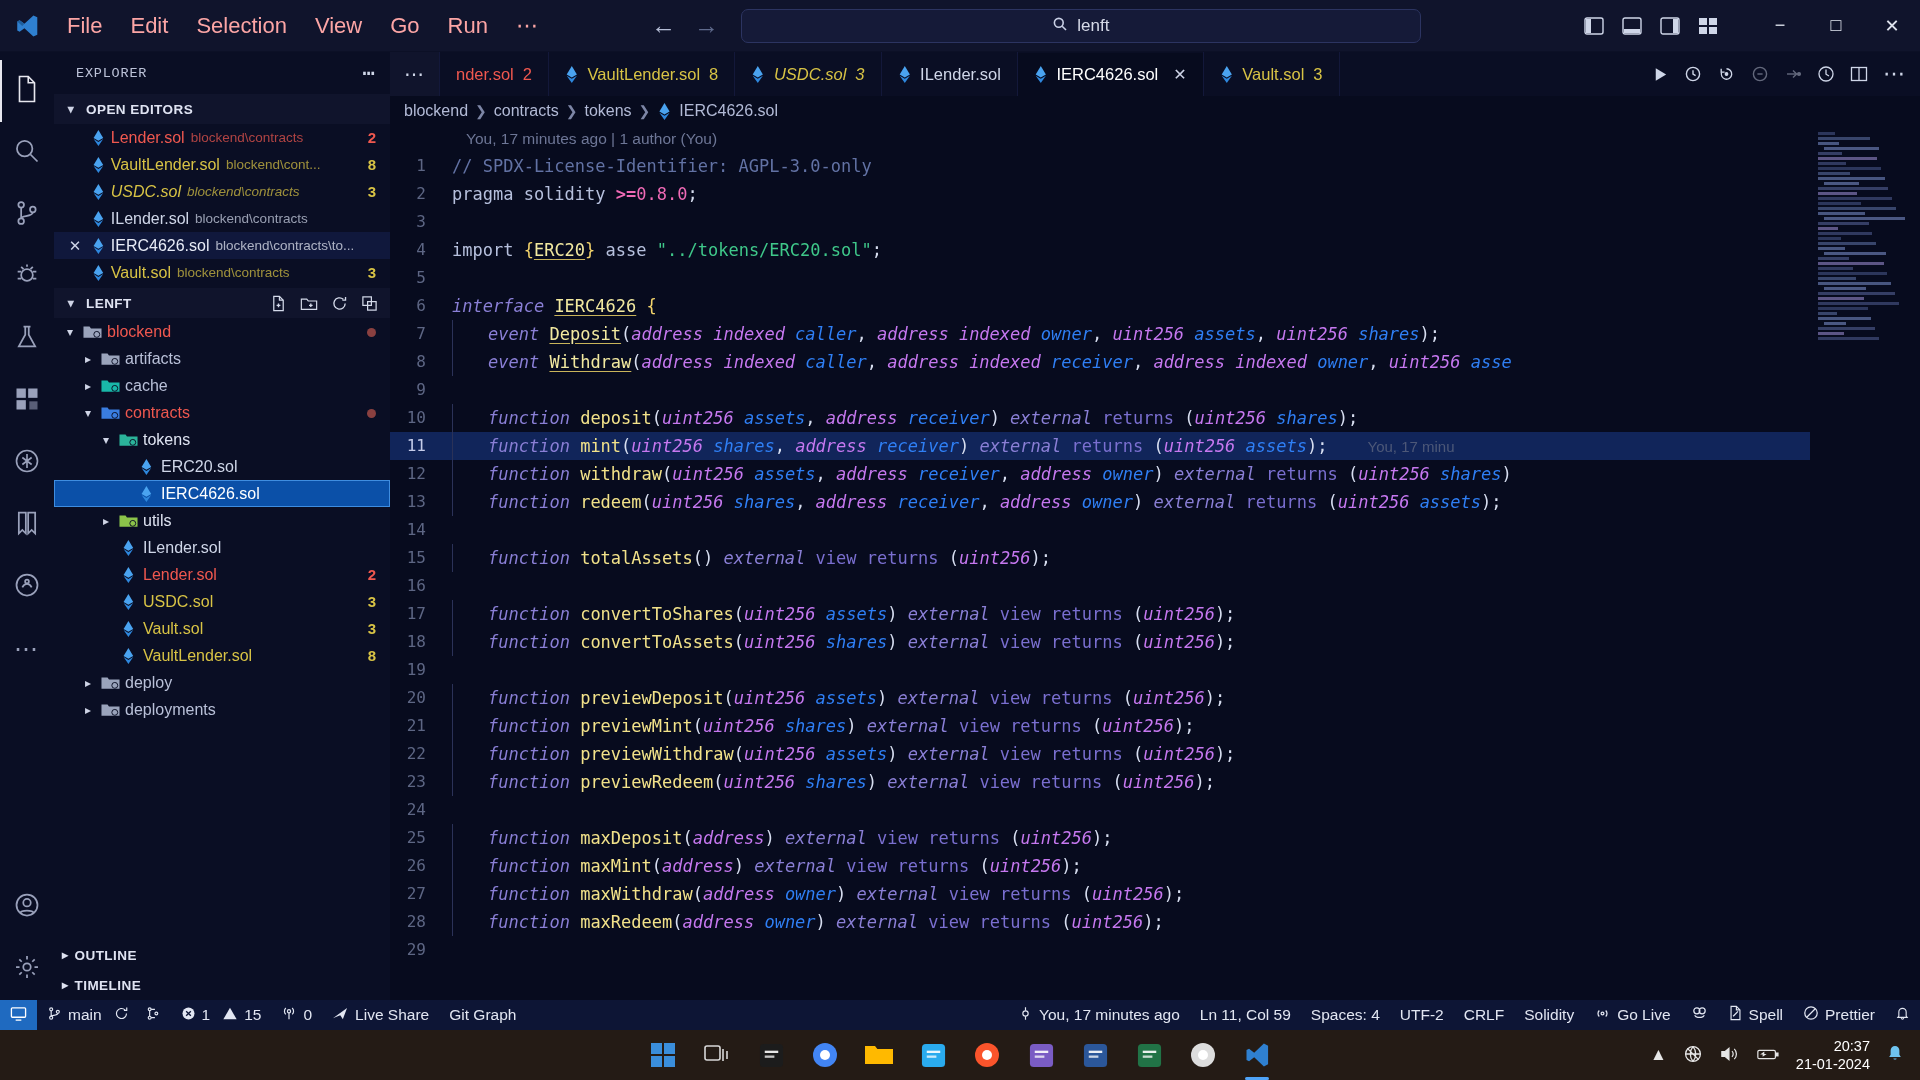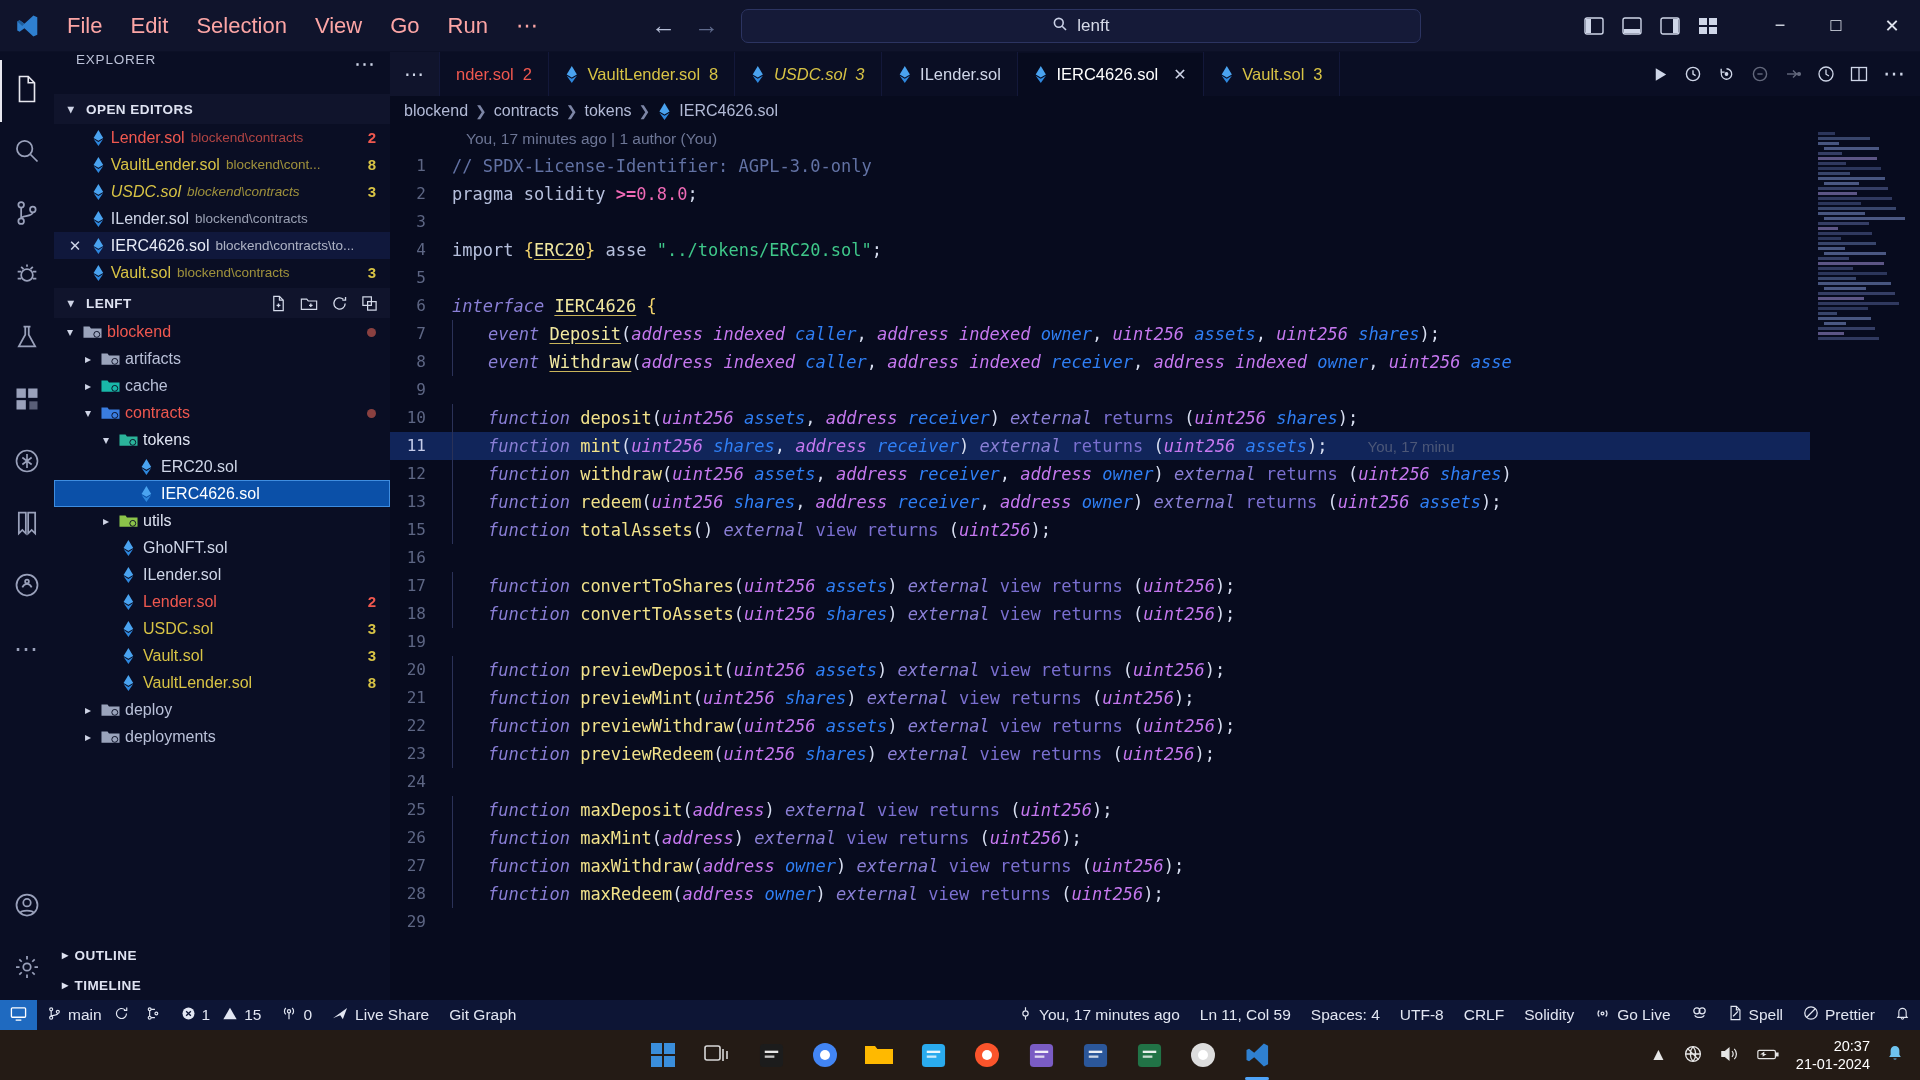--- a/index.html
+++ b/index.html
@@ -48,22 +48,22 @@
   }
   .act-item { width:54px; height:62px; display:flex; align-items:center; justify-content:center; position:relative; }
   .act-item.active::before {
     content:""; position:absolute; left:0; top:0; bottom:0; width:2px; background:#e7e7ef;
   }
   .act-spacer { flex:1 1 auto; }
 
   
   .sidebar { width:336px; background:#0a0e24; display:flex; flex-direction:column; flex:0 0 336px; min-height:0; }
   .sb-header {
-    height:42px; display:flex; justify-content:space-between;
-    padding:0 14px 0 22px; font-size:13.5px; letter-spacing:.8px; color:#bcc2d8; text-transform:uppercase;
+    height:42px; display:flex; align-items:center; justify-content:space-between;
+    padding:0 14px 0 22px; font-size:13.5px; letter-spacing:.8px; color:#bcc2d8; text-transform:uppercase;font-family:Liberation Mono, monospace;
   }
   .sec-header {
     height:30px; display:flex; align-items:center; gap:6px; padding-left:8px;
     font-size:13.5px; font-weight:bold; letter-spacing:.45px; color:#dfe3f2;
     background:#10142c;
   }
   .sec-header .twisty { font-size:12px; width:18px; text-align:center; color:#cfd4e6; }
   .sec-actions { margin-left:auto; display:flex; gap:13px; padding-right:12px; align-items:center; }
 
   .oe-row {
@@ -517,30 +517,20 @@
           </div>
           <div class="tree-row" style="padding-left: 42px;">
             <span class="tw">▸</span>
             <span class="ficon">
               <svg width="19" height="16" viewBox="0 0 20 16">
                 <path d="M0.5 2.2h6.4l1.5 2h11.1V14H0.5z" fill="#8bc34a"></path>
                 <circle cx="14.5" cy="10.5" r="3.1" fill="#8bc34a" stroke="#0a0e24" stroke-width="1"></circle>
               </svg>
             </span>
             <span class="tname" style="color:#dfe4f2;">utils</span>
-          </div>
-          <div class="tree-row" style="padding-left: 42px;">
-            <span class="tw"></span>
-            <span class="ficon">
-              <svg width="12.8" height="16" viewBox="0 0 14 20">
-                <path d="M7 0 1 10l6 3.5L13 10z" fill="#4aa3f0"></path>
-                <path d="M1 11.4 7 20l6-8.6-6 3.5z" fill="#2e87dd"></path>
-              </svg>
-            </span>
-            <span class="tname" style="color:#cfd6e8;">GhoNFT.sol</span>
           </div>
           <div class="tree-row" style="padding-left: 42px;">
             <span class="tw"></span>
             <span class="ficon">
               <svg width="12.8" height="16" viewBox="0 0 14 20">
                 <path d="M7 0 1 10l6 3.5L13 10z" fill="#4aa3f0"></path>
                 <path d="M1 11.4 7 20l6-8.6-6 3.5z" fill="#2e87dd"></path>
               </svg>
             </span>
             <span class="tname" style="color:#cfd6e8;">ILender.sol</span>
@@ -755,20 +745,21 @@
             <div class="cline"><span class="lnum">4</span><span class="ccontent"><span class="t-plain">import </span><span class="t-brace">{</span><span class="t-id u">ERC20</span><span class="t-brace">}</span><span class="t-plain"> asse </span><span class="t-str">"../tokens/ERC20.sol"</span><span class="t-punc">;</span></span></div>
             <div class="cline"><span class="lnum">5</span><span class="ccontent"></span></div>
             <div class="cline"><span class="lnum">6</span><span class="ccontent"><span class="t-kw">interface</span> <span class="t-id u">IERC4626</span> <span class="t-brace">{</span></span></div>
             <div class="cline"><span class="lnum">7</span><span class="ccontent"><span style="display:inline-block;width:36px;border-left:1px solid #2b3258;height:28px;vertical-align:top;"></span><span class="t-kw">event</span> <span class="t-id u">Deposit</span><span class="t-punc">(</span><span class="t-type">address indexed </span><span class="t-var">caller</span><span class="t-punc">, </span><span class="t-type">address indexed </span><span class="t-var">owner</span><span class="t-punc">, </span><span class="t-type">uint256 </span><span class="t-var">assets</span><span class="t-punc">, </span><span class="t-type">uint256 </span><span class="t-var">shares</span><span class="t-punc">);</span></span></div>
             <div class="cline"><span class="lnum">8</span><span class="ccontent"><span style="display:inline-block;width:36px;border-left:1px solid #2b3258;height:28px;vertical-align:top;"></span><span class="t-kw">event</span> <span class="t-id u">Withdraw</span><span class="t-punc">(</span><span class="t-type">address indexed </span><span class="t-var">caller</span><span class="t-punc">, </span><span class="t-type">address indexed </span><span class="t-var">receiver</span><span class="t-punc">, </span><span class="t-type">address indexed </span><span class="t-var">owner</span><span class="t-punc">, </span><span class="t-type">uint256 </span><span class="t-var">asse</span></span></div>
             <div class="cline"><span class="lnum">9</span><span class="ccontent"></span></div>
             <div class="cline"><span class="lnum">10</span><span class="ccontent"><span style="display:inline-block;width:36px;border-left:1px solid #2b3258;height:28px;vertical-align:top;"></span><span class="t-kw">function</span> <span class="t-fn">deposit</span><span class="t-punc">(</span><span class="t-type">uint256 </span><span class="t-var">assets</span><span class="t-punc">, </span><span class="t-type">address </span><span class="t-var">receiver</span><span class="t-punc">) </span><span class="t-kw">external</span> <span class="t-kw2">returns</span> <span class="t-punc">(</span><span class="t-type">uint256 </span><span class="t-var">shares</span><span class="t-punc">);</span></span></div>
             <div class="cline hl"><span class="lnum">11</span><span class="ccontent"><span style="display:inline-block;width:36px;border-left:1px solid #2b3258;height:28px;vertical-align:top;"></span><span class="t-kw">function</span> <span class="t-fn">mint</span><span class="t-punc">(</span><span class="t-type">uint256 </span><span class="t-var">shares</span><span class="t-punc">, </span><span class="t-type">address </span><span class="t-var">receiver</span><span class="t-punc">) </span><span class="t-kw">external</span> <span class="t-kw2">returns</span> <span class="t-punc">(</span><span class="t-type">uint256 </span><span class="t-var">assets</span><span class="t-punc">);</span><span class="blame-inline">You, 17 minu</span></span></div>
             <div class="cline"><span class="lnum">12</span><span class="ccontent"><span style="display:inline-block;width:36px;border-left:1px solid #2b3258;height:28px;vertical-align:top;"></span><span class="t-kw">function</span> <span class="t-fn">withdraw</span><span class="t-punc">(</span><span class="t-type">uint256 </span><span class="t-var">assets</span><span class="t-punc">, </span><span class="t-type">address </span><span class="t-var">receiver</span><span class="t-punc">, </span><span class="t-type">address </span><span class="t-var">owner</span><span class="t-punc">) </span><span class="t-kw">external</span> <span class="t-kw2">returns</span> <span class="t-punc">(</span><span class="t-type">uint256 </span><span class="t-var">shares</span><span class="t-punc">)</span></span></div>
             <div class="cline"><span class="lnum">13</span><span class="ccontent"><span style="display:inline-block;width:36px;border-left:1px solid #2b3258;height:28px;vertical-align:top;"></span><span class="t-kw">function</span> <span class="t-fn">redeem</span><span class="t-punc">(</span><span class="t-type">uint256 </span><span class="t-var">shares</span><span class="t-punc">, </span><span class="t-type">address </span><span class="t-var">receiver</span><span class="t-punc">, </span><span class="t-type">address </span><span class="t-var">owner</span><span class="t-punc">) </span><span class="t-kw">external</span> <span class="t-kw2">returns</span> <span class="t-punc">(</span><span class="t-type">uint256 </span><span class="t-var">assets</span><span class="t-punc">);</span></span></div>
+            <div class="cline"><span class="lnum">14</span><span class="ccontent"></span></div>
             <div class="cline"><span class="lnum">15</span><span class="ccontent"><span style="display:inline-block;width:36px;border-left:1px solid #2b3258;height:28px;vertical-align:top;"></span><span class="t-kw">function</span> <span class="t-fn">totalAssets</span><span class="t-punc">() </span><span class="t-kw">external</span> <span class="t-kw2">view</span> <span class="t-kw2">returns</span> <span class="t-punc">(</span><span class="t-type">uint256</span><span class="t-punc">);</span></span></div>
             <div class="cline"><span class="lnum">16</span><span class="ccontent"></span></div>
             <div class="cline"><span class="lnum">17</span><span class="ccontent"><span style="display:inline-block;width:36px;border-left:1px solid #2b3258;height:28px;vertical-align:top;"></span><span class="t-kw">function</span> <span class="t-fn">convertToShares</span><span class="t-punc">(</span><span class="t-type">uint256 </span><span class="t-var">assets</span><span class="t-punc">) </span><span class="t-kw">external</span> <span class="t-kw2">view</span> <span class="t-kw2">returns</span> <span class="t-punc">(</span><span class="t-type">uint256</span><span class="t-punc">);</span></span></div>
             <div class="cline"><span class="lnum">18</span><span class="ccontent"><span style="display:inline-block;width:36px;border-left:1px solid #2b3258;height:28px;vertical-align:top;"></span><span class="t-kw">function</span> <span class="t-fn">convertToAssets</span><span class="t-punc">(</span><span class="t-type">uint256 </span><span class="t-var">shares</span><span class="t-punc">) </span><span class="t-kw">external</span> <span class="t-kw2">view</span> <span class="t-kw2">returns</span> <span class="t-punc">(</span><span class="t-type">uint256</span><span class="t-punc">);</span></span></div>
             <div class="cline"><span class="lnum">19</span><span class="ccontent"></span></div>
             <div class="cline"><span class="lnum">20</span><span class="ccontent"><span style="display:inline-block;width:36px;border-left:1px solid #2b3258;height:28px;vertical-align:top;"></span><span class="t-kw">function</span> <span class="t-fn">previewDeposit</span><span class="t-punc">(</span><span class="t-type">uint256 </span><span class="t-var">assets</span><span class="t-punc">) </span><span class="t-kw">external</span> <span class="t-kw2">view</span> <span class="t-kw2">returns</span> <span class="t-punc">(</span><span class="t-type">uint256</span><span class="t-punc">);</span></span></div>
             <div class="cline"><span class="lnum">21</span><span class="ccontent"><span style="display:inline-block;width:36px;border-left:1px solid #2b3258;height:28px;vertical-align:top;"></span><span class="t-kw">function</span> <span class="t-fn">previewMint</span><span class="t-punc">(</span><span class="t-type">uint256 </span><span class="t-var">shares</span><span class="t-punc">) </span><span class="t-kw">external</span> <span class="t-kw2">view</span> <span class="t-kw2">returns</span> <span class="t-punc">(</span><span class="t-type">uint256</span><span class="t-punc">);</span></span></div>
             <div class="cline"><span class="lnum">22</span><span class="ccontent"><span style="display:inline-block;width:36px;border-left:1px solid #2b3258;height:28px;vertical-align:top;"></span><span class="t-kw">function</span> <span class="t-fn">previewWithdraw</span><span class="t-punc">(</span><span class="t-type">uint256 </span><span class="t-var">assets</span><span class="t-punc">) </span><span class="t-kw">external</span> <span class="t-kw2">view</span> <span class="t-kw2">returns</span> <span class="t-punc">(</span><span class="t-type">uint256</span><span class="t-punc">);</span></span></div>
             <div class="cline"><span class="lnum">23</span><span class="ccontent"><span style="display:inline-block;width:36px;border-left:1px solid #2b3258;height:28px;vertical-align:top;"></span><span class="t-kw">function</span> <span class="t-fn">previewRedeem</span><span class="t-punc">(</span><span class="t-type">uint256 </span><span class="t-var">shares</span><span class="t-punc">) </span><span class="t-kw">external</span> <span class="t-kw2">view</span> <span class="t-kw2">returns</span> <span class="t-punc">(</span><span class="t-type">uint256</span><span class="t-punc">);</span></span></div>
             <div class="cline"><span class="lnum">24</span><span class="ccontent"></span></div>
@@ -903,21 +894,21 @@
         <span>
           <svg width="15" height="15" viewBox="0 0 18 18" fill="none" stroke="#e2e6f2" stroke-width="1.4">
               <circle cx="9" cy="9" r="3.2"></circle>
               <path d="M9 1.6v4.2M9 12.2v4.2"></path>
             </svg>
         </span>
         <span>You, 17 minutes ago</span>
       </div>
       <div class="sb-item">Ln 11, Col 59</div>
       <div class="sb-item">Spaces: 4</div>
-      <div class="sb-item">UTF-8</div>
+      <div class="sb-item">UTF-2</div>
       <div class="sb-item">CRLF</div>
       <div class="sb-item">Solidity</div>
       <div class="sb-item">
         <span>
           <svg width="17" height="15" viewBox="0 0 18 16" fill="none" stroke="#e2e6f2" stroke-width="1.35">
               <circle cx="9" cy="8" r="1.5"></circle>
               <path d="M5.6 4.8a4.4 4.4 0 0 0 0 6.4M12.4 4.8a4.4 4.4 0 0 1 0 6.4"></path>
             </svg>
         </span>
         <span>Go Live</span>

